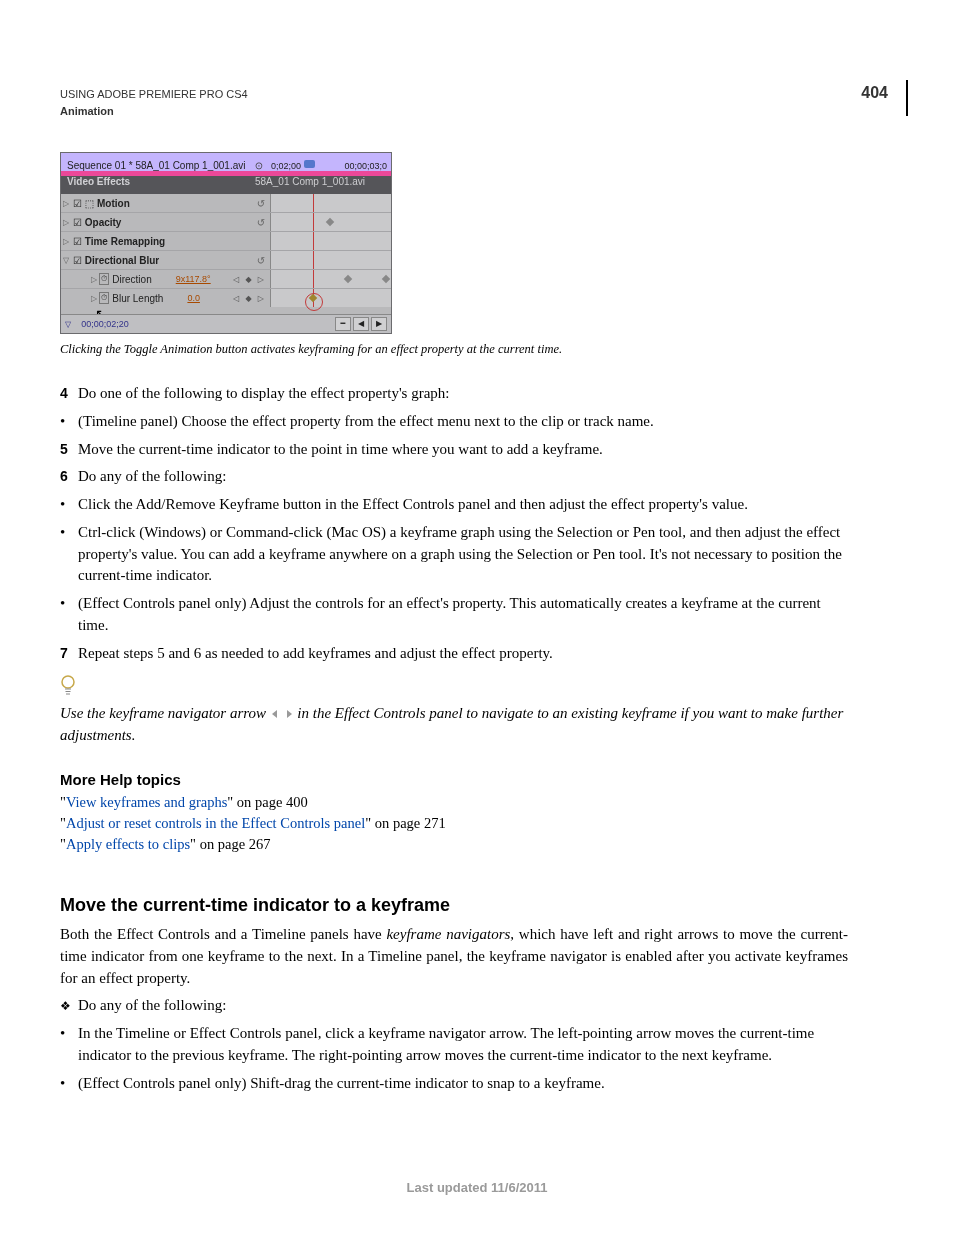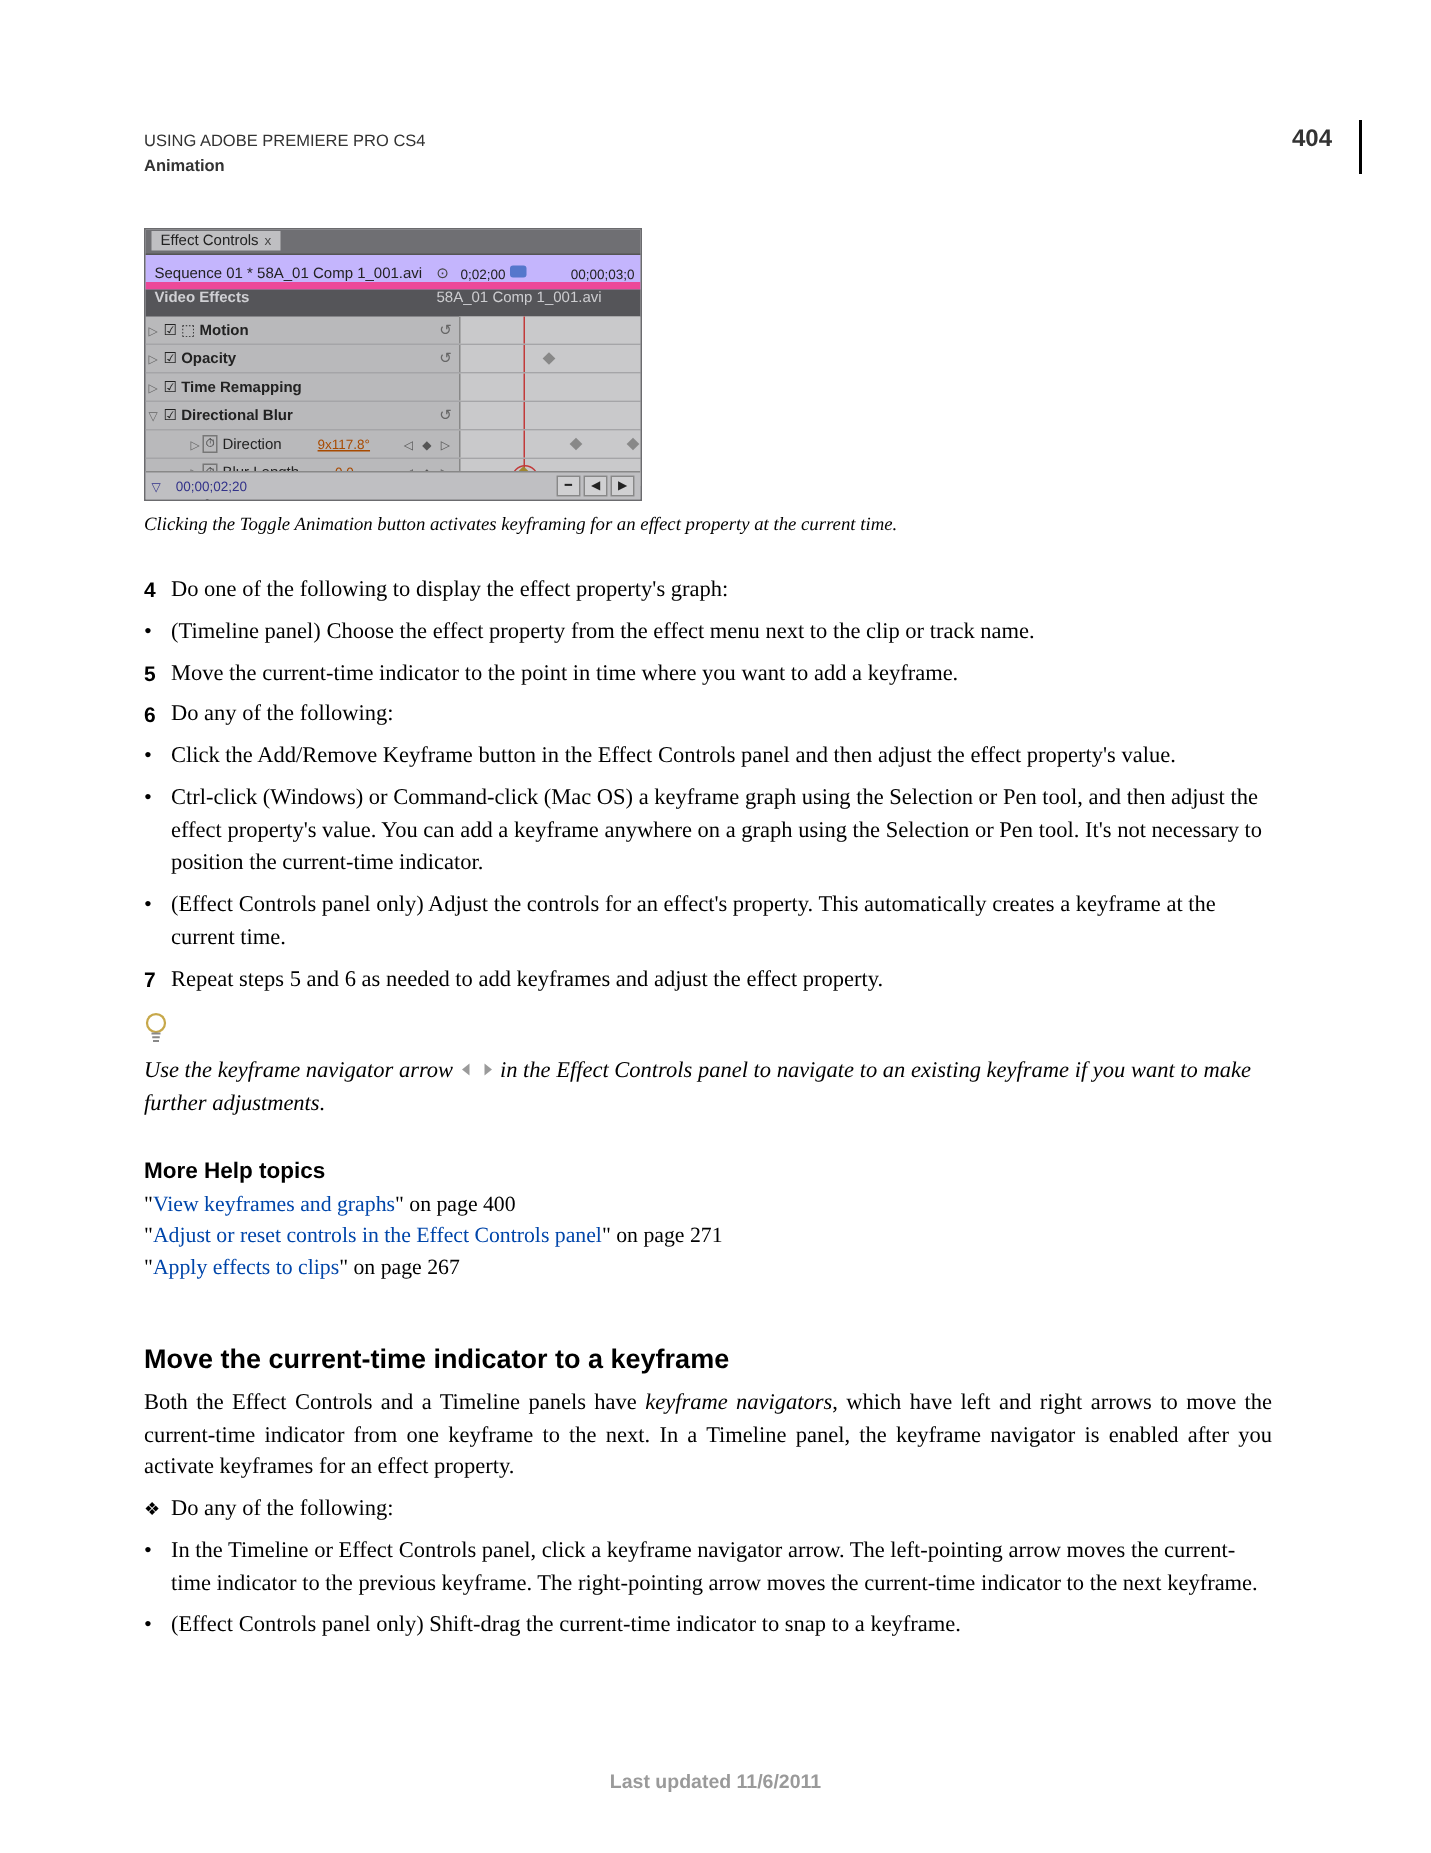--- a/index.html
+++ b/index.html
@@ -8,21 +8,21 @@
     font-size: 15px;
     color: #000;
     background: #fff;
   }
   .page {
     width: 954px;
     min-height: 1235px;
     margin: 0 auto;
     position: relative;
     box-sizing: border-box;
-    padding: 86px 106px 50px 96px;
+    padding: 86px 106px 50px 60px;
   }
   .header {
     position: relative;
     height: 40px;
     margin-bottom: 26px;
   }
   .header-left {
     font-family: "Myriad Pro", "Helvetica Neue", Arial, sans-serif;
     font-size: 11px;
     color: #333;
@@ -111,25 +111,20 @@
   <div class="header">
     <div class="header-left">
       <div>USING ADOBE PREMIERE PRO CS4</div>
       <div class="line2">Animation</div>
     </div>
     <div class="page-num">404</div>
     <div class="header-rule"></div>
   </div>
 
   <div class="figure">
-    <div class="fig-tabbar">
-      <div class="fig-tab">
-        <span>Effect Controls</span><span class="x">x</span>
-      </div>
-    </div>
     <div class="fig-row1">
       <div class="fig-seq">Sequence 01 * 58A_01 Comp 1_001.avi</div>
       <div class="fig-ico">⊙</div>
       <div class="fig-tc">
         <span>0;02;00</span>
         <span style="position:absolute; right:4px;">00;00;03;0</span>
         <div class="fig-red-knob"></div>
       </div>
     </div>
     <div class="fig-ve">

